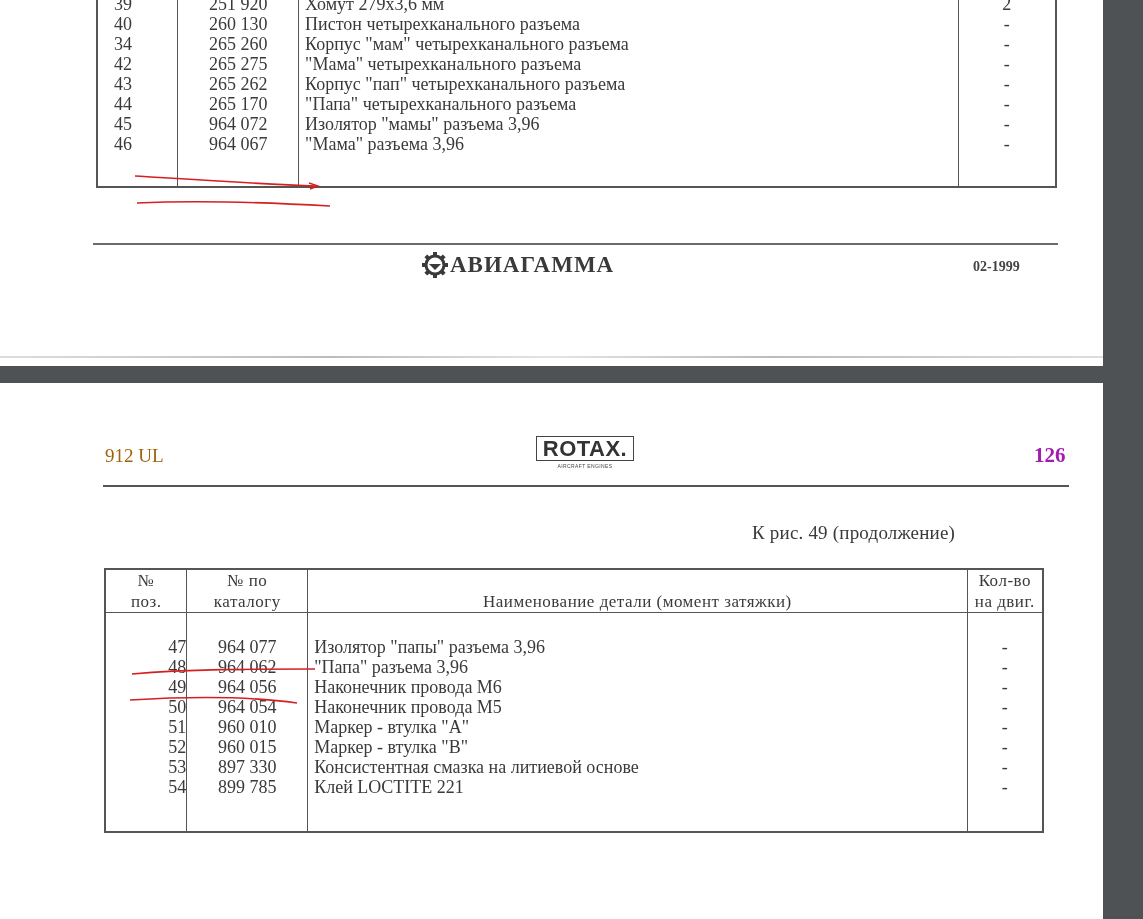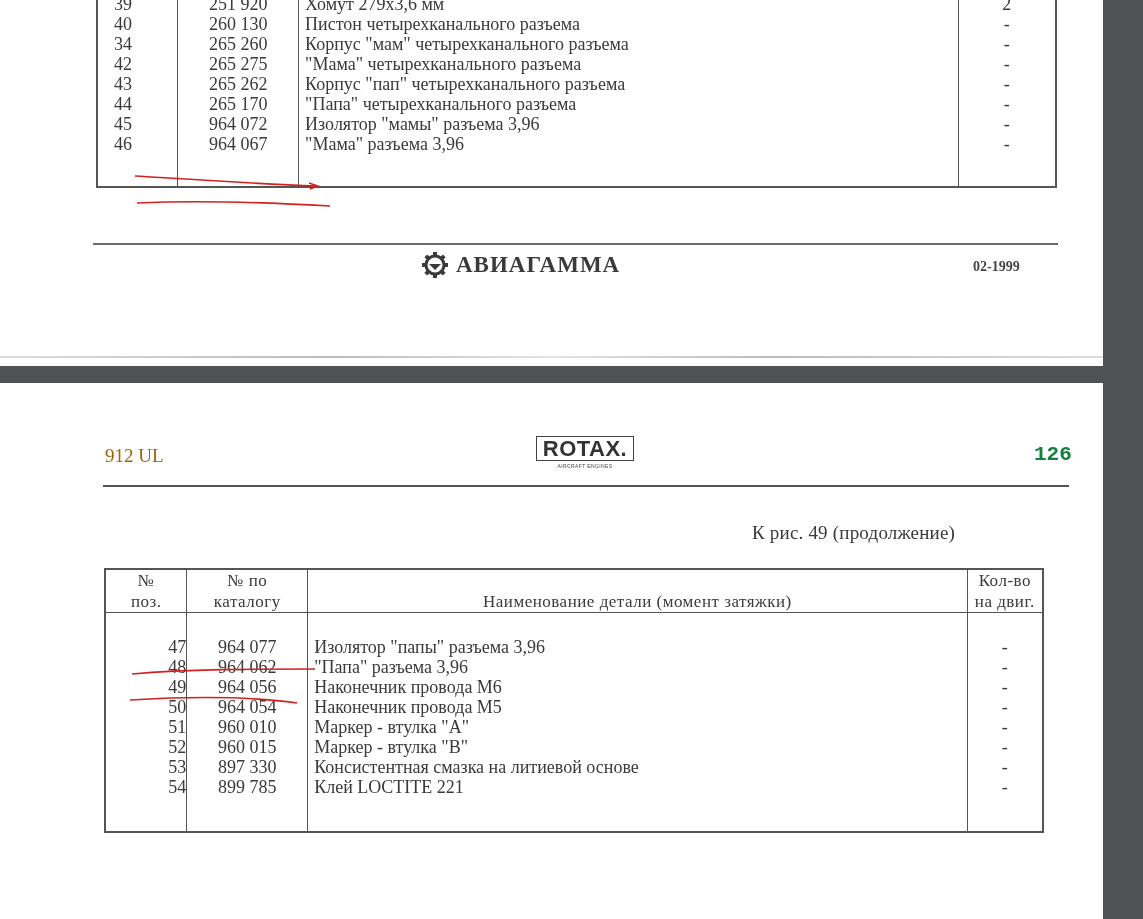--- a/index.html
+++ b/index.html
@@ -29,30 +29,30 @@
 
     
     .t-upper { left: 96px; top: -6px; width: 961px; border: 2px solid #555; border-top: none; }
     .t-upper td { border-left: 1.5px solid #555; border-right: 1.5px solid #555; }
     .t-upper col.c1 { width: 81px; } .t-upper col.c2 { width: 121px; }
     .t-upper col.c3 { width: 661px; } .t-upper col.c4 { width: 98px; }
     .t-upper td.col-pos { padding-left: 16px; }
     .t-upper tr.filler td { height: 32px; }
 
     .footer-rule { position: absolute; left: 93px; top: 243px; width: 965px; height: 2px; background: #6a6a6a; }
-    .footer-brand { position: absolute; left: 422px; top: 252px; display: flex; align-items: flex-start; gap: 8px; }
+    .footer-brand { position: absolute; left: 422px; top: 252px; display: flex; align-items: flex-start; gap: 2px; }
     .footer-brand .brand-text { font-size: 23px; font-weight: bold; letter-spacing: 1px; color: #3a3a3a; }
     .footer-date { position: absolute; left: 973px; top: 259px; font-size: 14px; font-weight: bold; color: #444; }
 
     
     .hdr-model { position: absolute; left: 105px; top: 62px; font-size: 19px; color: #a16207; }
     .hdr-logo { position: absolute; left: 536px; top: 53px; width: 98px; text-align: center; }
     .hdr-logo .logo-box { border: 1.5px solid #444; padding: 1px 4px 0 4px; font-family: "Liberation Sans", "DejaVu Sans", sans-serif; font-weight: bold; font-size: 22px; letter-spacing: 0.5px; color: #333; line-height: 22px; }
     .hdr-logo .logo-sub { font-family: "Liberation Sans", "DejaVu Sans", sans-serif; font-size: 5px; letter-spacing: 0.4px; color: #444; margin-top: 2px; }
-    .hdr-page { position: absolute; left: 1034px; top: 60px; font-size: 21px; font-weight: bold; color: #15803d; font-family: Liberation Mono, monospace; }
+    .hdr-page { position: absolute; left: 1034px; top: 60px; font-size: 21px; font-weight: bold; color: #a21caf; }
     .hdr-rule { position: absolute; left: 103px; top: 102px; width: 966px; height: 2px; background: #555; }
     .hdr-caption { position: absolute; left: 752px; top: 139px; font-size: 19px; color: #3a3a3a; letter-spacing: 0.2px; }
 
     
     .t-lower { left: 104px; top: 185px; width: 940px; border: 2px solid #555; }
     .t-lower col.c1 { width: 82px; } .t-lower col.c2 { width: 121px; }
     .t-lower col.c3 { width: 661px; } .t-lower col.c4 { width: 76px; }
     .t-lower th { border: 1.5px solid #555; border-top: none; font-size: 17px; line-height: 21px; padding: 3px 0 2px 0; letter-spacing: 0.5px; }
     .t-lower th.col-name { text-align: center; vertical-align: bottom; padding-left: 0 !important; }
     .t-lower th.col-pos, .t-lower th.col-cat, .t-lower th.col-qty { text-align: center; }

